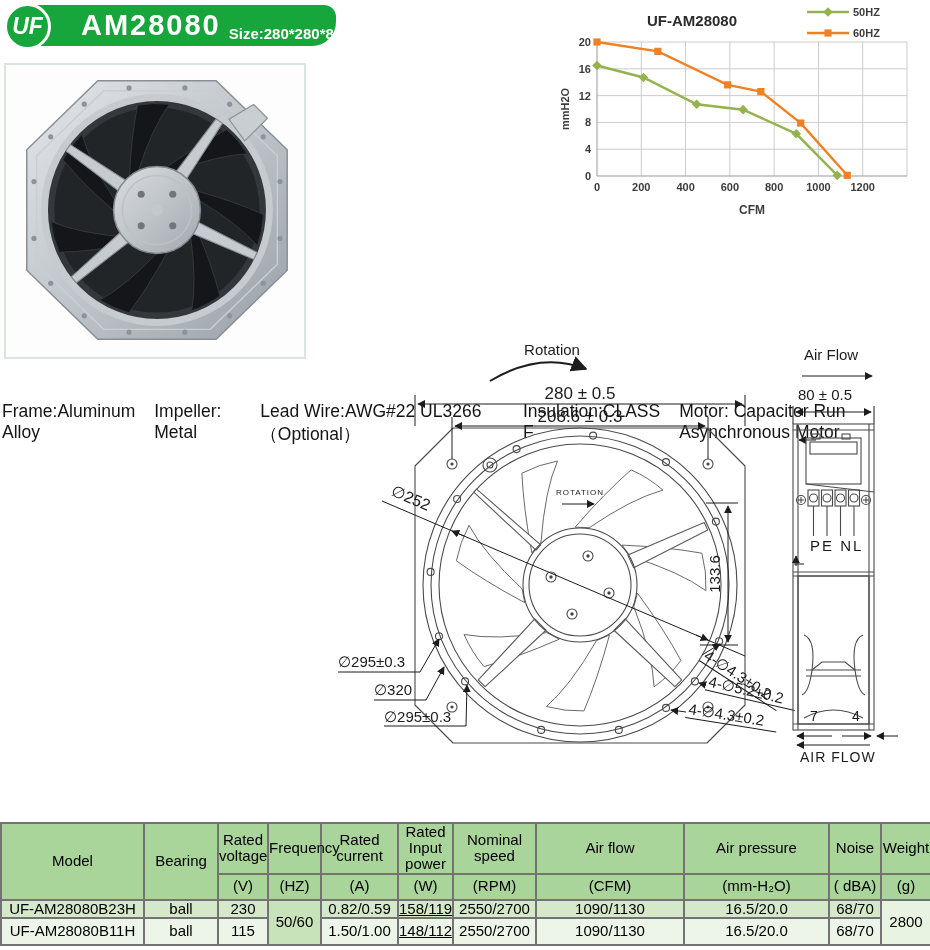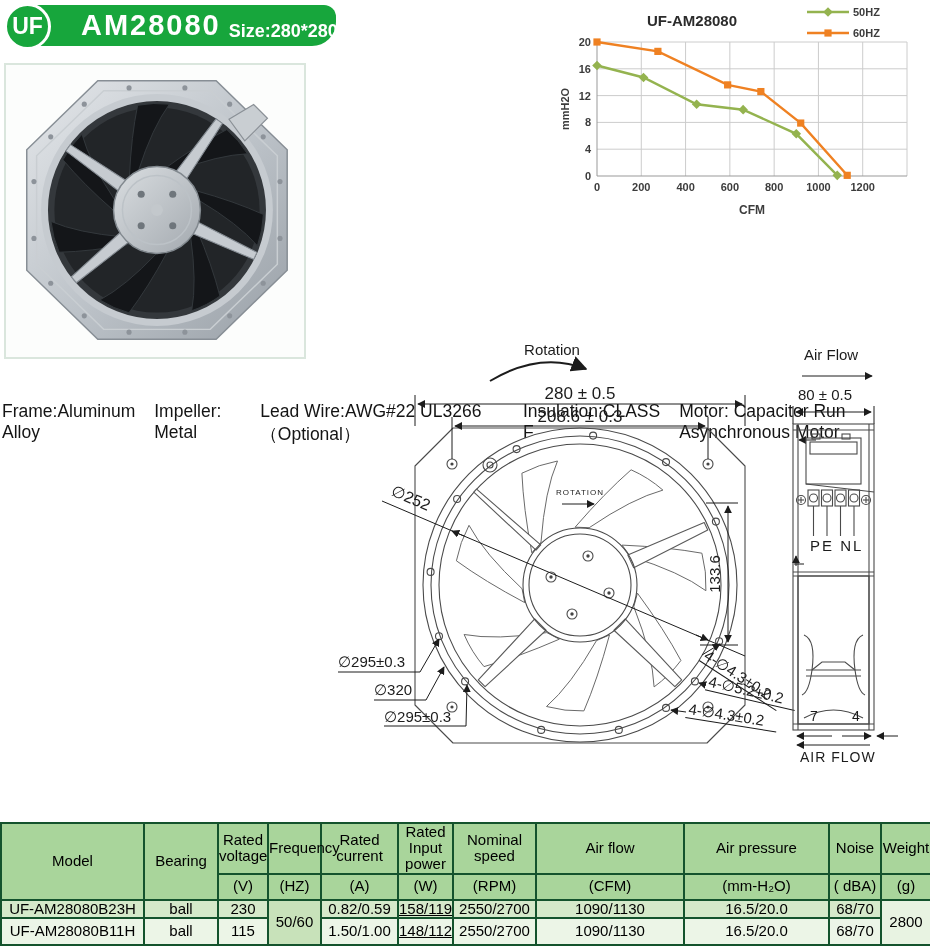--- a/index.html
+++ b/index.html
@@ -3,43 +3,43 @@
 <meta charset="utf-8">
 <style>
   html,body{margin:0;padding:0;background:#fff;}
   .page{position:relative;width:930px;height:950px;background:#fff;overflow:hidden;
         font-family:"Liberation Sans",sans-serif;}
   
   .logo{position:absolute;left:4px;top:3px;width:332px;height:50px;}
   .logo-band{position:absolute;left:24px;top:2px;right:0;height:41px;background:#17a63c;
              border-radius:8px 12px 24px 12px;display:flex;align-items:center;}
   .logo-model{color:#fff;font-weight:bold;font-size:29px;letter-spacing:2px;margin-left:53px;}
-  .logo-size{color:#fff;font-size:18px;font-weight:bold;align-self:flex-end;margin:0 6px 4px 8px;white-space:nowrap;}
+  .logo-size{color:#fff;font-size:15px;font-weight:bold;align-self:flex-end;margin:0 6px 4px 8px;white-space:nowrap;}
   .logo-circle{position:absolute;left:0;top:0;width:47px;height:47px;background:#17a63c;
                border:3px solid #fff;border-radius:50%;box-sizing:border-box;display:flex;
-               align-items:center;justify-content:center;color:#fff;font-weight:bold;font-size:23px;}
+               align-items:center;justify-content:center;color:#fff;font-weight:bold;font-size:23px;font-style:italic;}
   
   .photo{position:absolute;left:4px;top:63px;width:302px;height:296px;border:2px solid #dae6dd;
          background:#fcfdfc;box-sizing:border-box;}
   
   .chart{position:absolute;left:555px;top:0;width:375px;height:225px;}
   .chart svg text{font-family:"Liberation Sans",sans-serif;}
   
   .specs{position:absolute;left:2px;top:401px;display:flex;flex-direction:row;gap:19px;
          font-size:17.5px;color:#141414;}
   
   .frontview{position:absolute;left:330px;top:333px;width:470px;height:412px;}
   .sideview{position:absolute;left:782px;top:340px;width:148px;height:425px;}
   svg .dim{fill:#1c1c1c;font-family:"Liberation Sans",sans-serif;}
   svg .ln{stroke:#1c1c1c;stroke-width:1;fill:none;}
   svg .geo{stroke:#4a4a4a;stroke-width:1.1;fill:none;}
   
   table.spec-table{position:absolute;left:0;top:822px;width:930px;border-collapse:collapse;
                    table-layout:fixed;}
-  table.spec-table td{border:2px solid #14532d;text-align:center;vertical-align:middle;
+  table.spec-table td{border:2px solid #737373;text-align:center;vertical-align:middle;
                       font-size:15px;color:#000;padding:0;line-height:1.08;}
   tr.h1 td,tr.h2 td{background:#a9d59b;}
   tr.h1{height:45px}  tr.h2{height:26px}  tr.r1{height:17px}  tr.r2{height:27px}
   tr.r1 td{background:#d5e9ca}
   tr.r2 td{background:#ecf5e7}
   td.freq-merged{background:#c8e2ba !important;}
   td.wt-merged{background:#e8f3e2 !important;}
   td.model-cell{text-align:left;padding-left:10px;}
   td.small-h{font-size:11.5px;}
   td.cond{font-size:13px;text-decoration:underline;}

